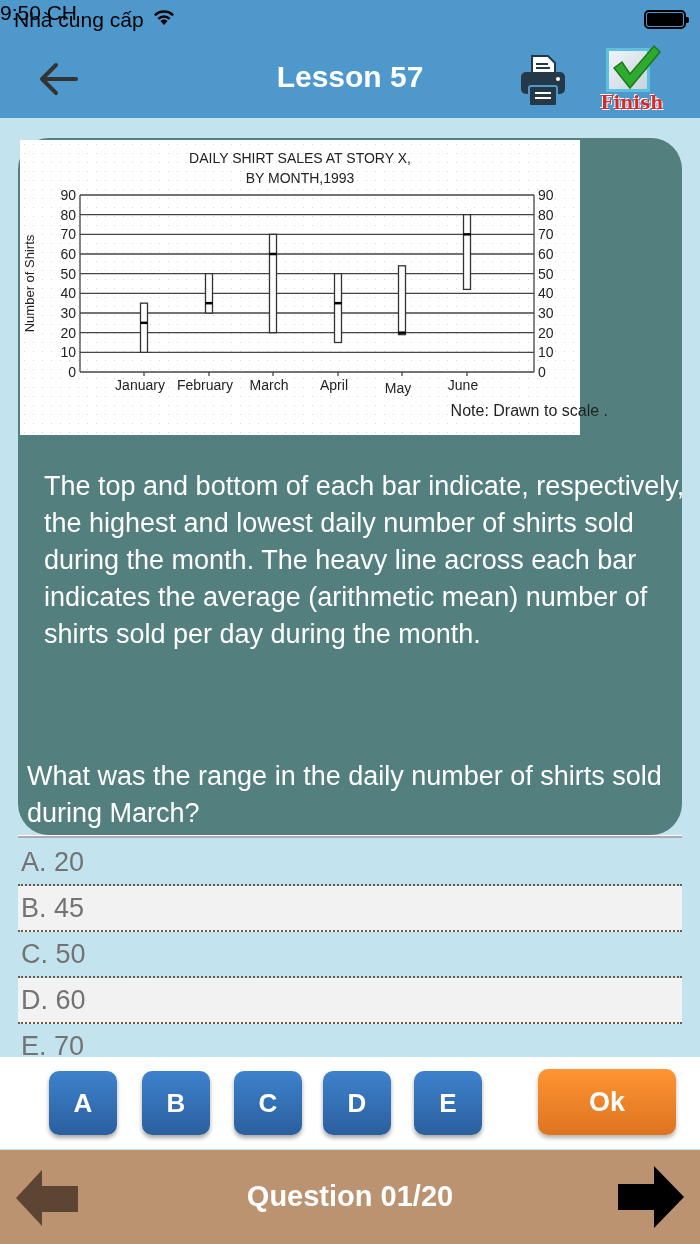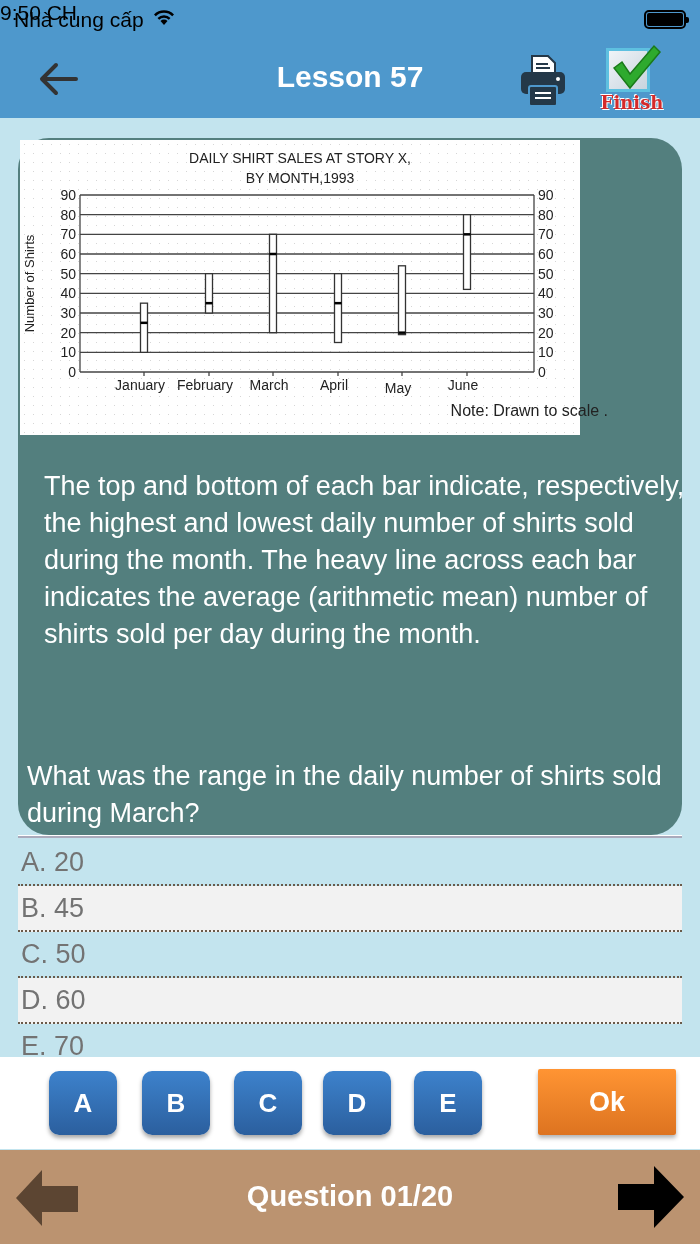--- a/index.html
+++ b/index.html
@@ -34,21 +34,21 @@
   .sep { position: absolute; left: 18px; top: 835px; width: 664px; height: 3px; background: #aab; border-top: 1px solid #fff; }
 
   .answers { position: absolute; left: 18px; top: 840px; width: 664px; height: 215px; overflow: hidden; }
   .answer { height: 46px; line-height: 44px; font-size: 27px; color: #737373; padding-left: 3px; border-bottom: 2px dotted #6a5a4a; cursor: pointer; }
   .answer.alt { background: #f2f2f2; }
 
   .btnbar { position: absolute; left: 0; top: 1057px; width: 700px; height: 92px; background: #fff; }
   .letter { position: absolute; top: 14px; width: 68px; height: 64px; border-radius: 10px;
     background: linear-gradient(#3d82cc, #2b5f9e); color: #fff; font-weight: bold; font-size: 26px;
     display: flex; align-items: center; justify-content: center; box-shadow: 0 3px 4px rgba(0,0,0,0.35); cursor: pointer; }
-  .ok { position: absolute; left: 538px; top: 12px; width: 138px; height: 66px; border-radius: 2px;
+  .ok { position: absolute; left: 538px; top: 12px; width: 138px; height: 66px; border-radius: 10px;
     background: linear-gradient(#ff9433, #dd7320); color: #fff; font-weight: bold; font-size: 27px;
     display: flex; align-items: center; justify-content: center; box-shadow: 0 3px 4px rgba(0,0,0,0.3); cursor: pointer; }
 
   .footer { position: absolute; left: 0; top: 1150px; width: 700px; height: 94px; background: #bb9370; padding-left: 36px; }
   .footer .qlabel { position: absolute; left: 0; width: 700px; top: 30px; text-align: center; color: #fff; font-size: 29px; font-weight: bold; pointer-events: none; }
   .footer .prev { position: absolute; left: 14px; top: 18px; width: 68px; height: 60px; cursor: pointer; }
   .footer .next { position: absolute; left: 614px; top: 14px; width: 72px; height: 66px; cursor: pointer; }
 </style>
 </head>
 <body>

